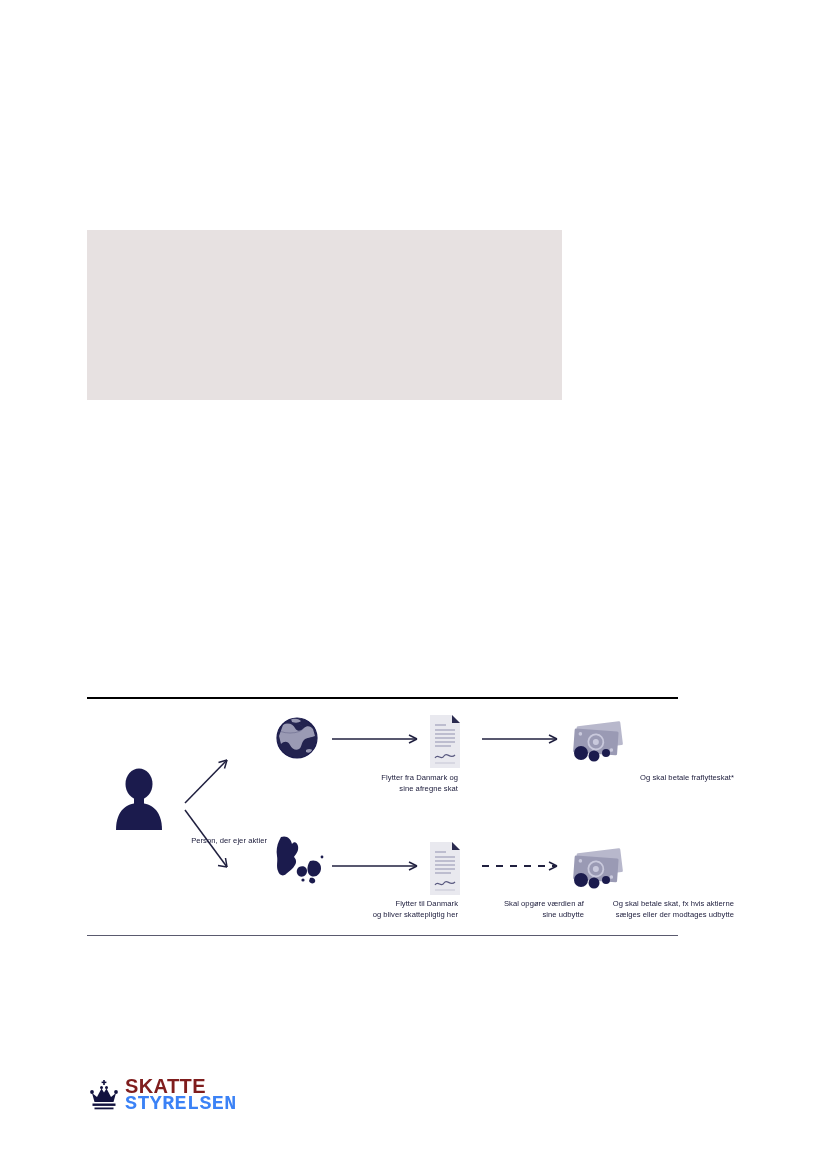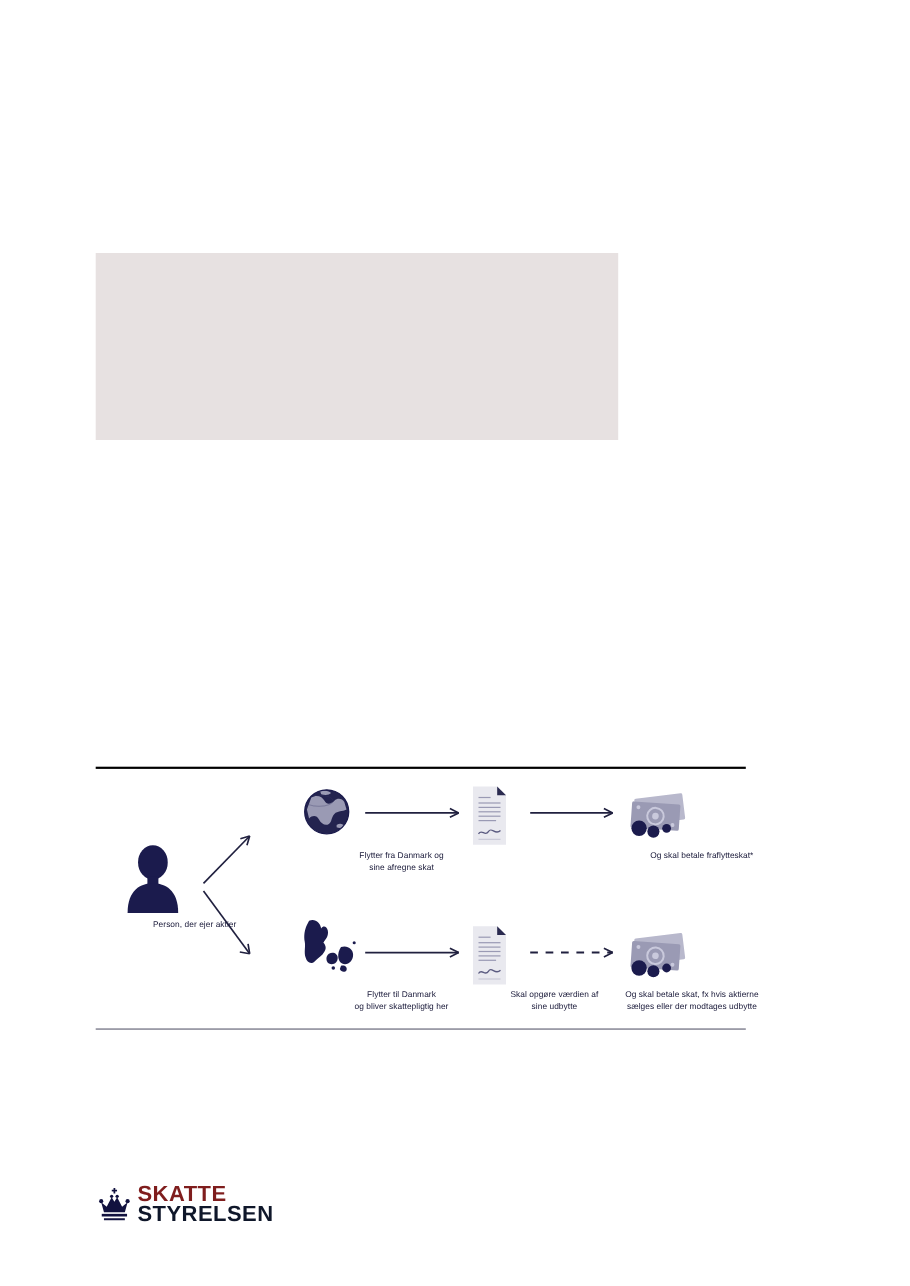--- a/index.html
+++ b/index.html
@@ -49,34 +49,34 @@
 
   .diagram-svg {
     position: absolute;
     left: 0; top: 0;
     width: 591px;
     height: 250px;
   }
 
   .node-label {
     position: absolute;
-    text-align: center;
+    text-align: right;
     font-size: 7.6px;
     line-height: 11px;
     color: #20203f;
     letter-spacing: 0.05px;
   }
 
   
   #label-person      { left: 0px;   top: 145px; width: 180px; }
   #label-branch-a-1  { left: 185px; top: 82px;  width: 186px; }
   #label-branch-a-2  { left: 320px; top: 82px;  width: 186px; }
   #label-branch-a-3  { left: 455px; top: 82px;  width: 192px; }
   #label-branch-b-1  { left: 185px; top: 208px; width: 186px; }
-  #label-branch-b-2  { left: 324px; top: 208px; width: 186px; }
+  #label-branch-b-2  { left: 311px; top: 208px; width: 186px; }
   #label-branch-b-3  { left: 437px; top: 208px; width: 210px; }
 
   
   #footer-logo {
     position: absolute;
     left: 87px;
     top: 1075px;
     width: 260px;
     height: 50px;
   }
@@ -91,21 +91,21 @@
     line-height: 18px;
   }
   .logo-line {
     font-family: "Liberation Sans", sans-serif;
     font-weight: bold;
     font-size: 20px;
     letter-spacing: 0.4px;
     display: block;
   }
   #logo-line-1 { color: #7f1d1d; }
-  #logo-line-2 { color: #0f172a; }
+  #logo-line-2 { color: #3b82f6; font-family: Liberation Mono, monospace; }
 </style>
 </head>
 <body>
 
 <div id="content-placeholder-box"></div>
 
 <div id="figure-block">
 
   <div id="figure-rule-top"></div>
   <div id="figure-rule-bottom"></div>

